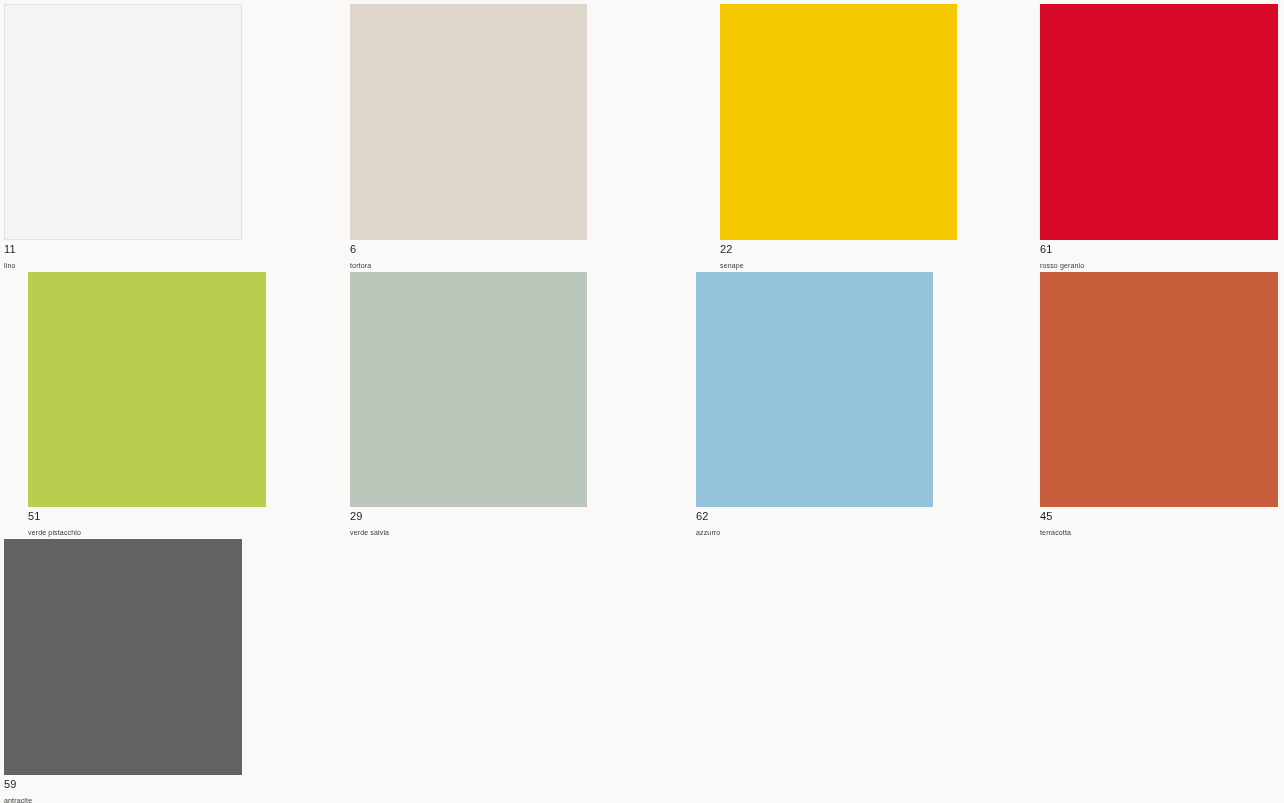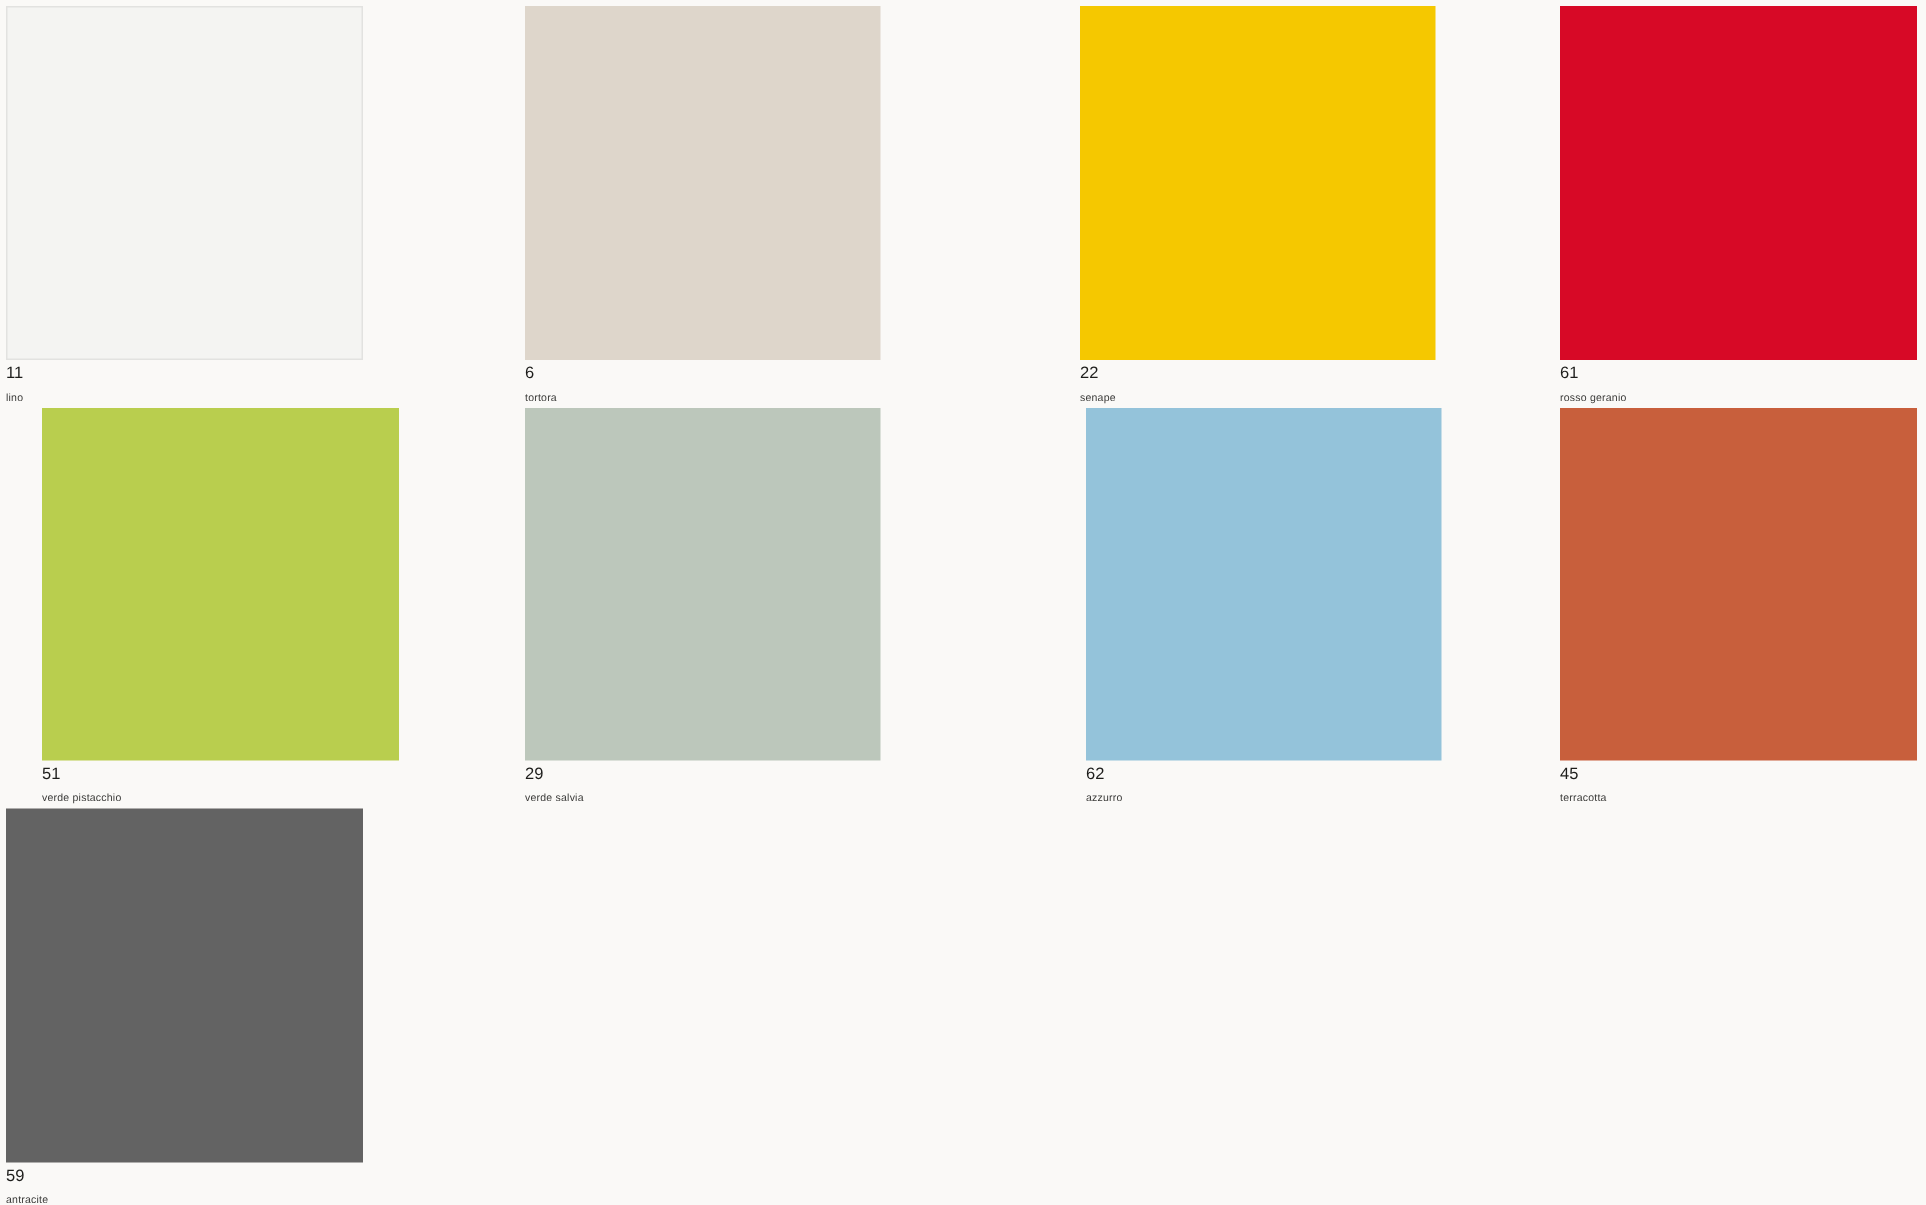--- a/index.html
+++ b/index.html
@@ -75,21 +75,21 @@
     <div class="swatch-cell" style="left: 4px; top: 272px; width: 238px; margin-left: 24px;">
       <div class="swatch-chip" style="height: 235px; background: rgb(185, 206, 78);"></div>
       <div class="swatch-code">51</div>
       <div class="swatch-name">verde pistacchio</div>
     </div>
     <div class="swatch-cell" style="left: 350px; top: 272px; width: 237px;">
       <div class="swatch-chip" style="height: 235px; background: rgb(188, 199, 187);"></div>
       <div class="swatch-code">29</div>
       <div class="swatch-name">verde salvia</div>
     </div>
-    <div class="swatch-cell" style="left: 696px; top: 272px; width: 237px; margin-left: 28px;">
+    <div class="swatch-cell" style="left: 696px; top: 272px; width: 237px;">
       <div class="swatch-chip" style="height: 235px; background: rgb(148, 195, 218);"></div>
       <div class="swatch-code">62</div>
       <div class="swatch-name">azzurro</div>
     </div>
     <div class="swatch-cell" style="left: 1040px; top: 272px; width: 238px;">
       <div class="swatch-chip" style="height: 235px; background: rgb(200, 95, 60);"></div>
       <div class="swatch-code">45</div>
       <div class="swatch-name">terracotta</div>
     </div>
     <div class="swatch-cell" style="left: 4px; top: 539px; width: 238px;">

